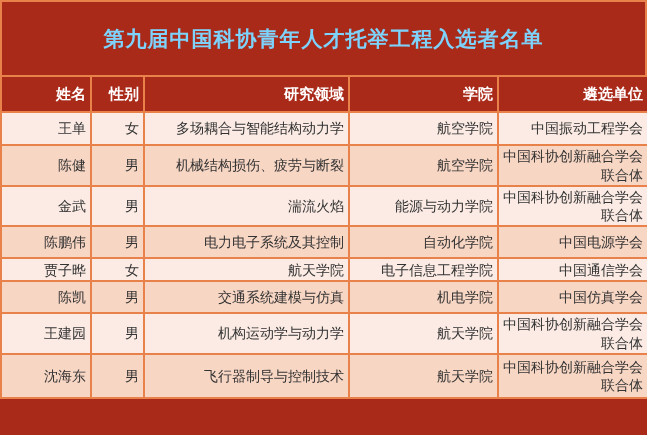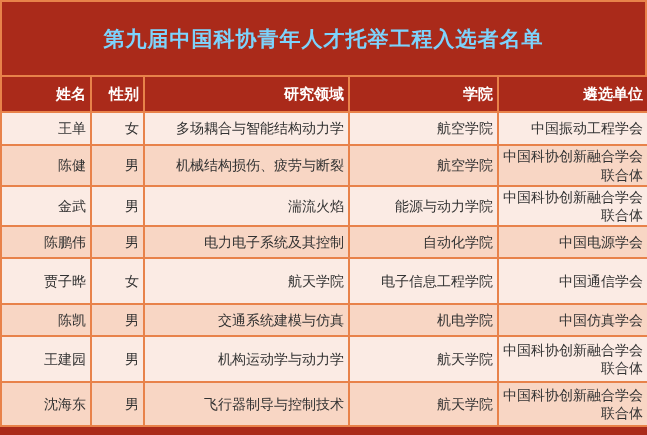--- a/index.html
+++ b/index.html
@@ -60,21 +60,21 @@
   col.c-college { width: 149px; }
   col.c-unit    { width: 150px; }
   
   tr.row-light td { background: #fbebe4; }
   tr.row-dark  td { background: #f8d6c4; }
   
   tr.h37 { height: 33px; }
   tr.h45 { height: 41px; }
   tr.h44 { height: 40px; }
   tr.h36 { height: 32px; margin-left: 20px; }
-  tr.h39 { height: 46px; }
+  tr.h39 { height: 23px; }
   tr.h48 { height: 44px; }
 </style>
 </head>
 <body>
 
 <div class="poster">
 
   <div class="title-band">
     <h1>第九届中国科协青年人才托举工程入选者名单</h1>
   </div>

